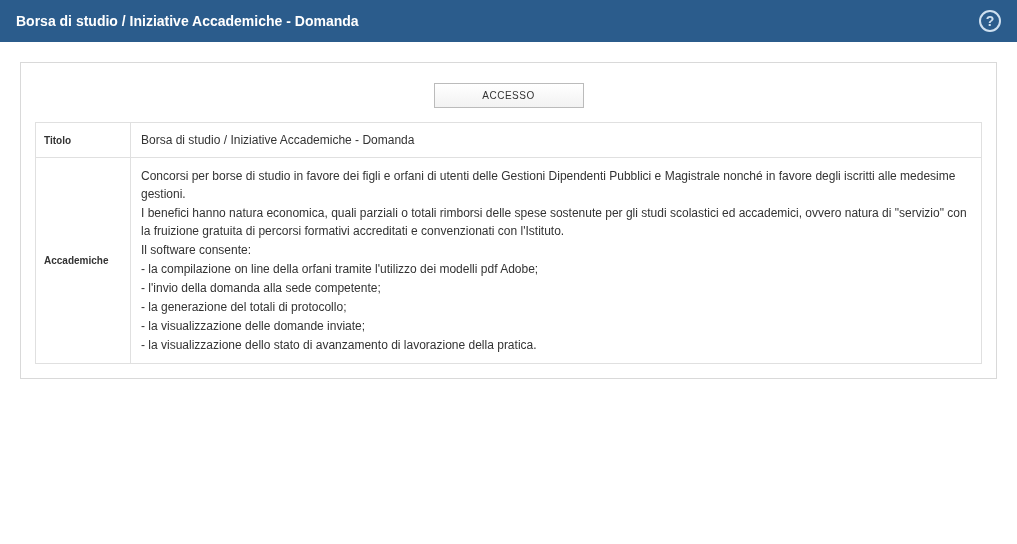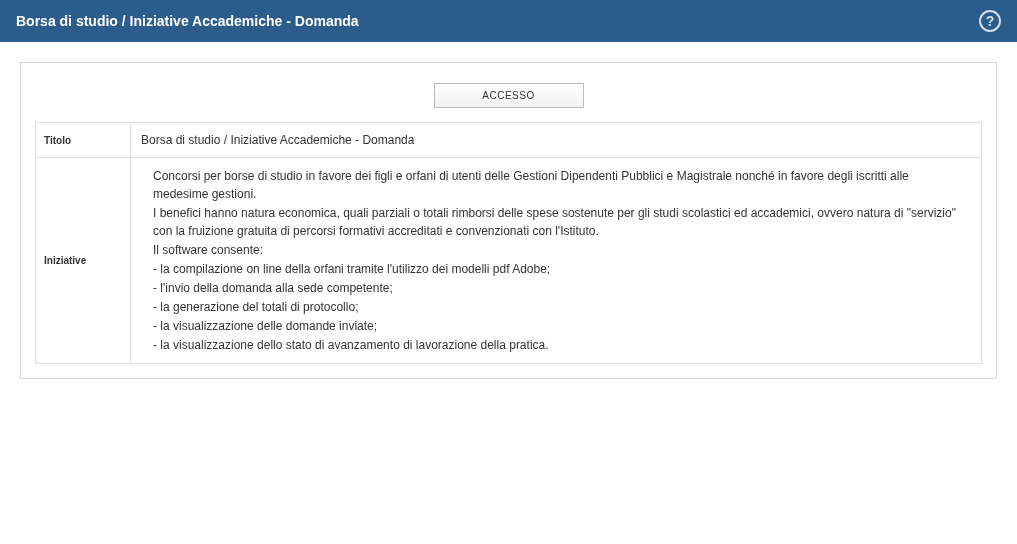--- a/index.html
+++ b/index.html
@@ -77,21 +77,21 @@
     color: #333;
     background: #fff;
   }
   table.info td {
     border: 1px solid #e0e0e0;
     padding: 8px 10px;
     font-size: 12px;
     color: #333;
     line-height: 1.5;
   }
-  .desc-block div { margin: 1px 12px; }
+  .desc-block div { margin: 1px 0; }
 </style>
 </head>
 <body>
 
 <div class="page">
 
   <div class="header-bar">
     <span class="title">Borsa di studio / Iniziative Accademiche - Domanda</span>
     <span class="help-icon">?</span>
   </div>
@@ -103,21 +103,21 @@
         <button class="access-btn">ACCESSO</button>
       </div>
 
       <table class="info">
         <tbody>
             <tr>
           <th>Titolo</th>
           <td>Borsa di studio / Iniziative Accademiche - Domanda</td>
         </tr>
         <tr>
-          <th>Iniziative</th>
+          <th>Accademiche</th>
           <td>
             <div class="desc-block">
               <div>Concorsi per borse di studio in favore dei figli e orfani di utenti delle Gestioni Dipendenti Pubblici e Magistrale nonché in favore degli iscritti alle medesime gestioni.</div>
               <div>I benefici hanno natura economica, quali parziali o totali rimborsi delle spese sostenute per gli studi scolastici ed accademici, ovvero natura di "servizio" con la fruizione gratuita di percorsi formativi accreditati e convenzionati con l'Istituto.</div>
               <div>Il software consente:</div>
               <div>- la compilazione on line della orfani tramite l'utilizzo dei modelli pdf Adobe;</div>
               <div>- l'invio della domanda alla sede competente;</div>
               <div>- la generazione del totali di protocollo;</div>
               <div>- la visualizzazione delle domande inviate;</div>
               <div>- la visualizzazione dello stato di avanzamento di lavorazione della pratica.</div>

